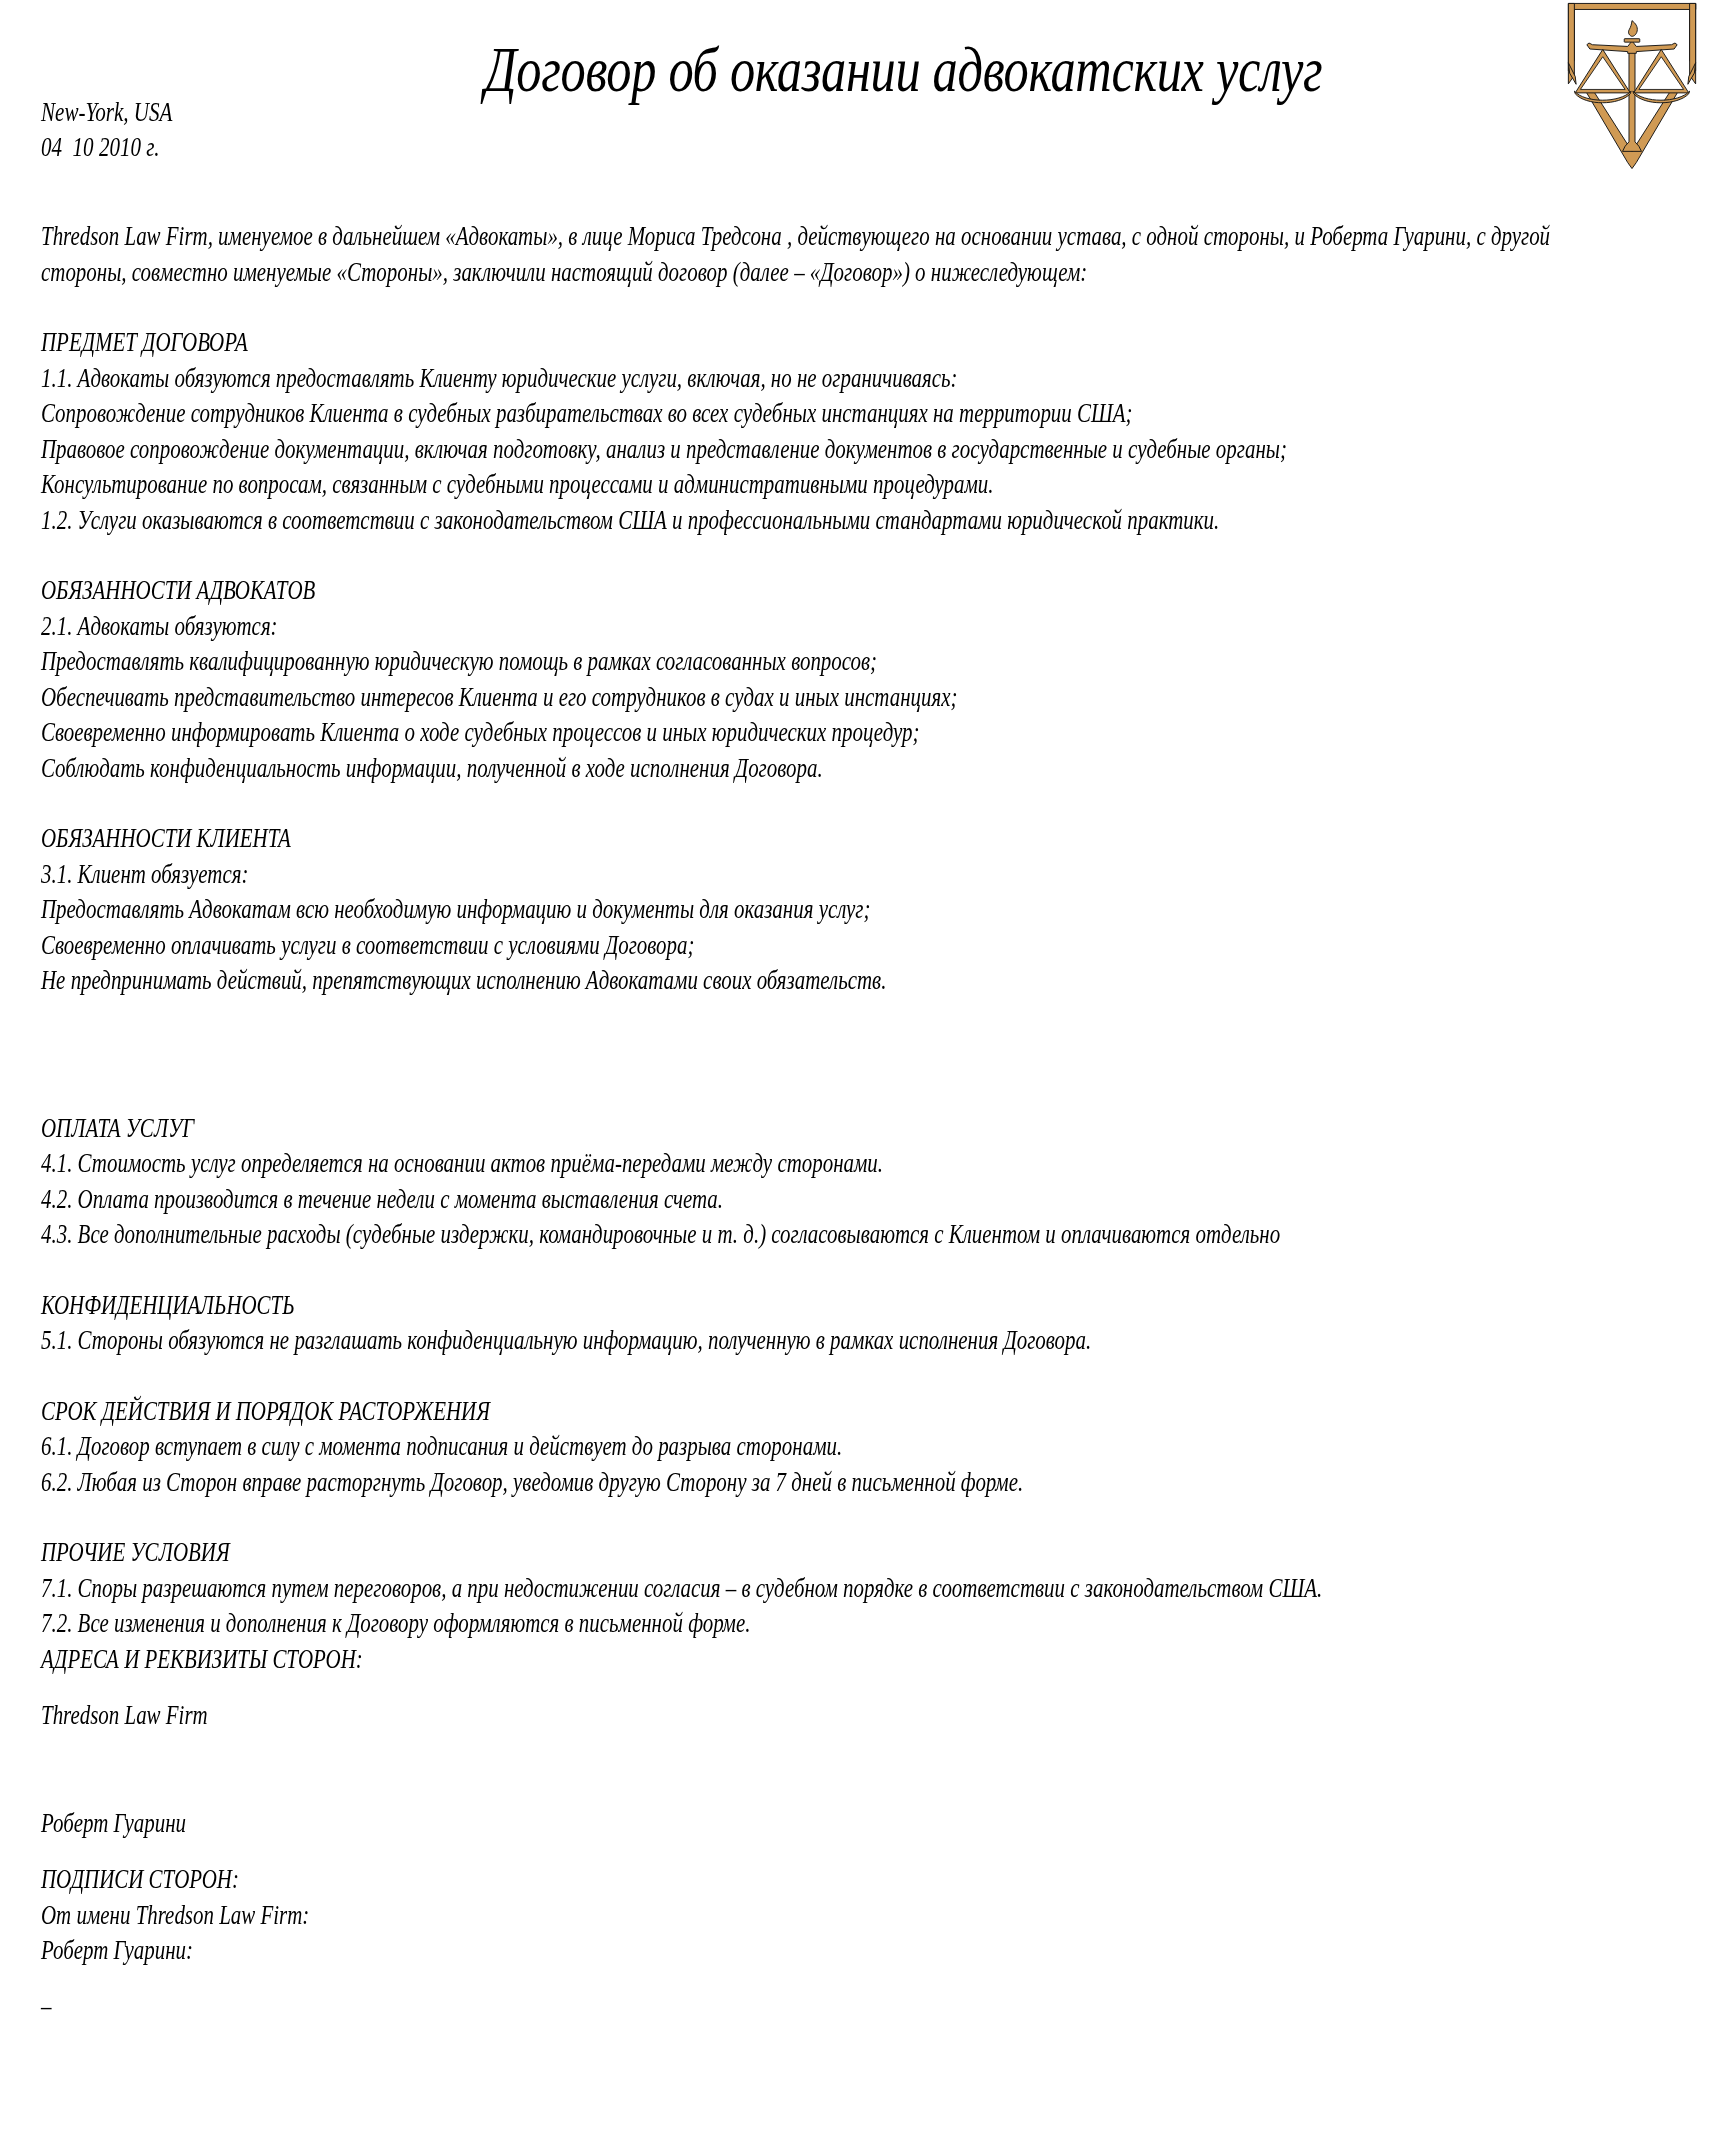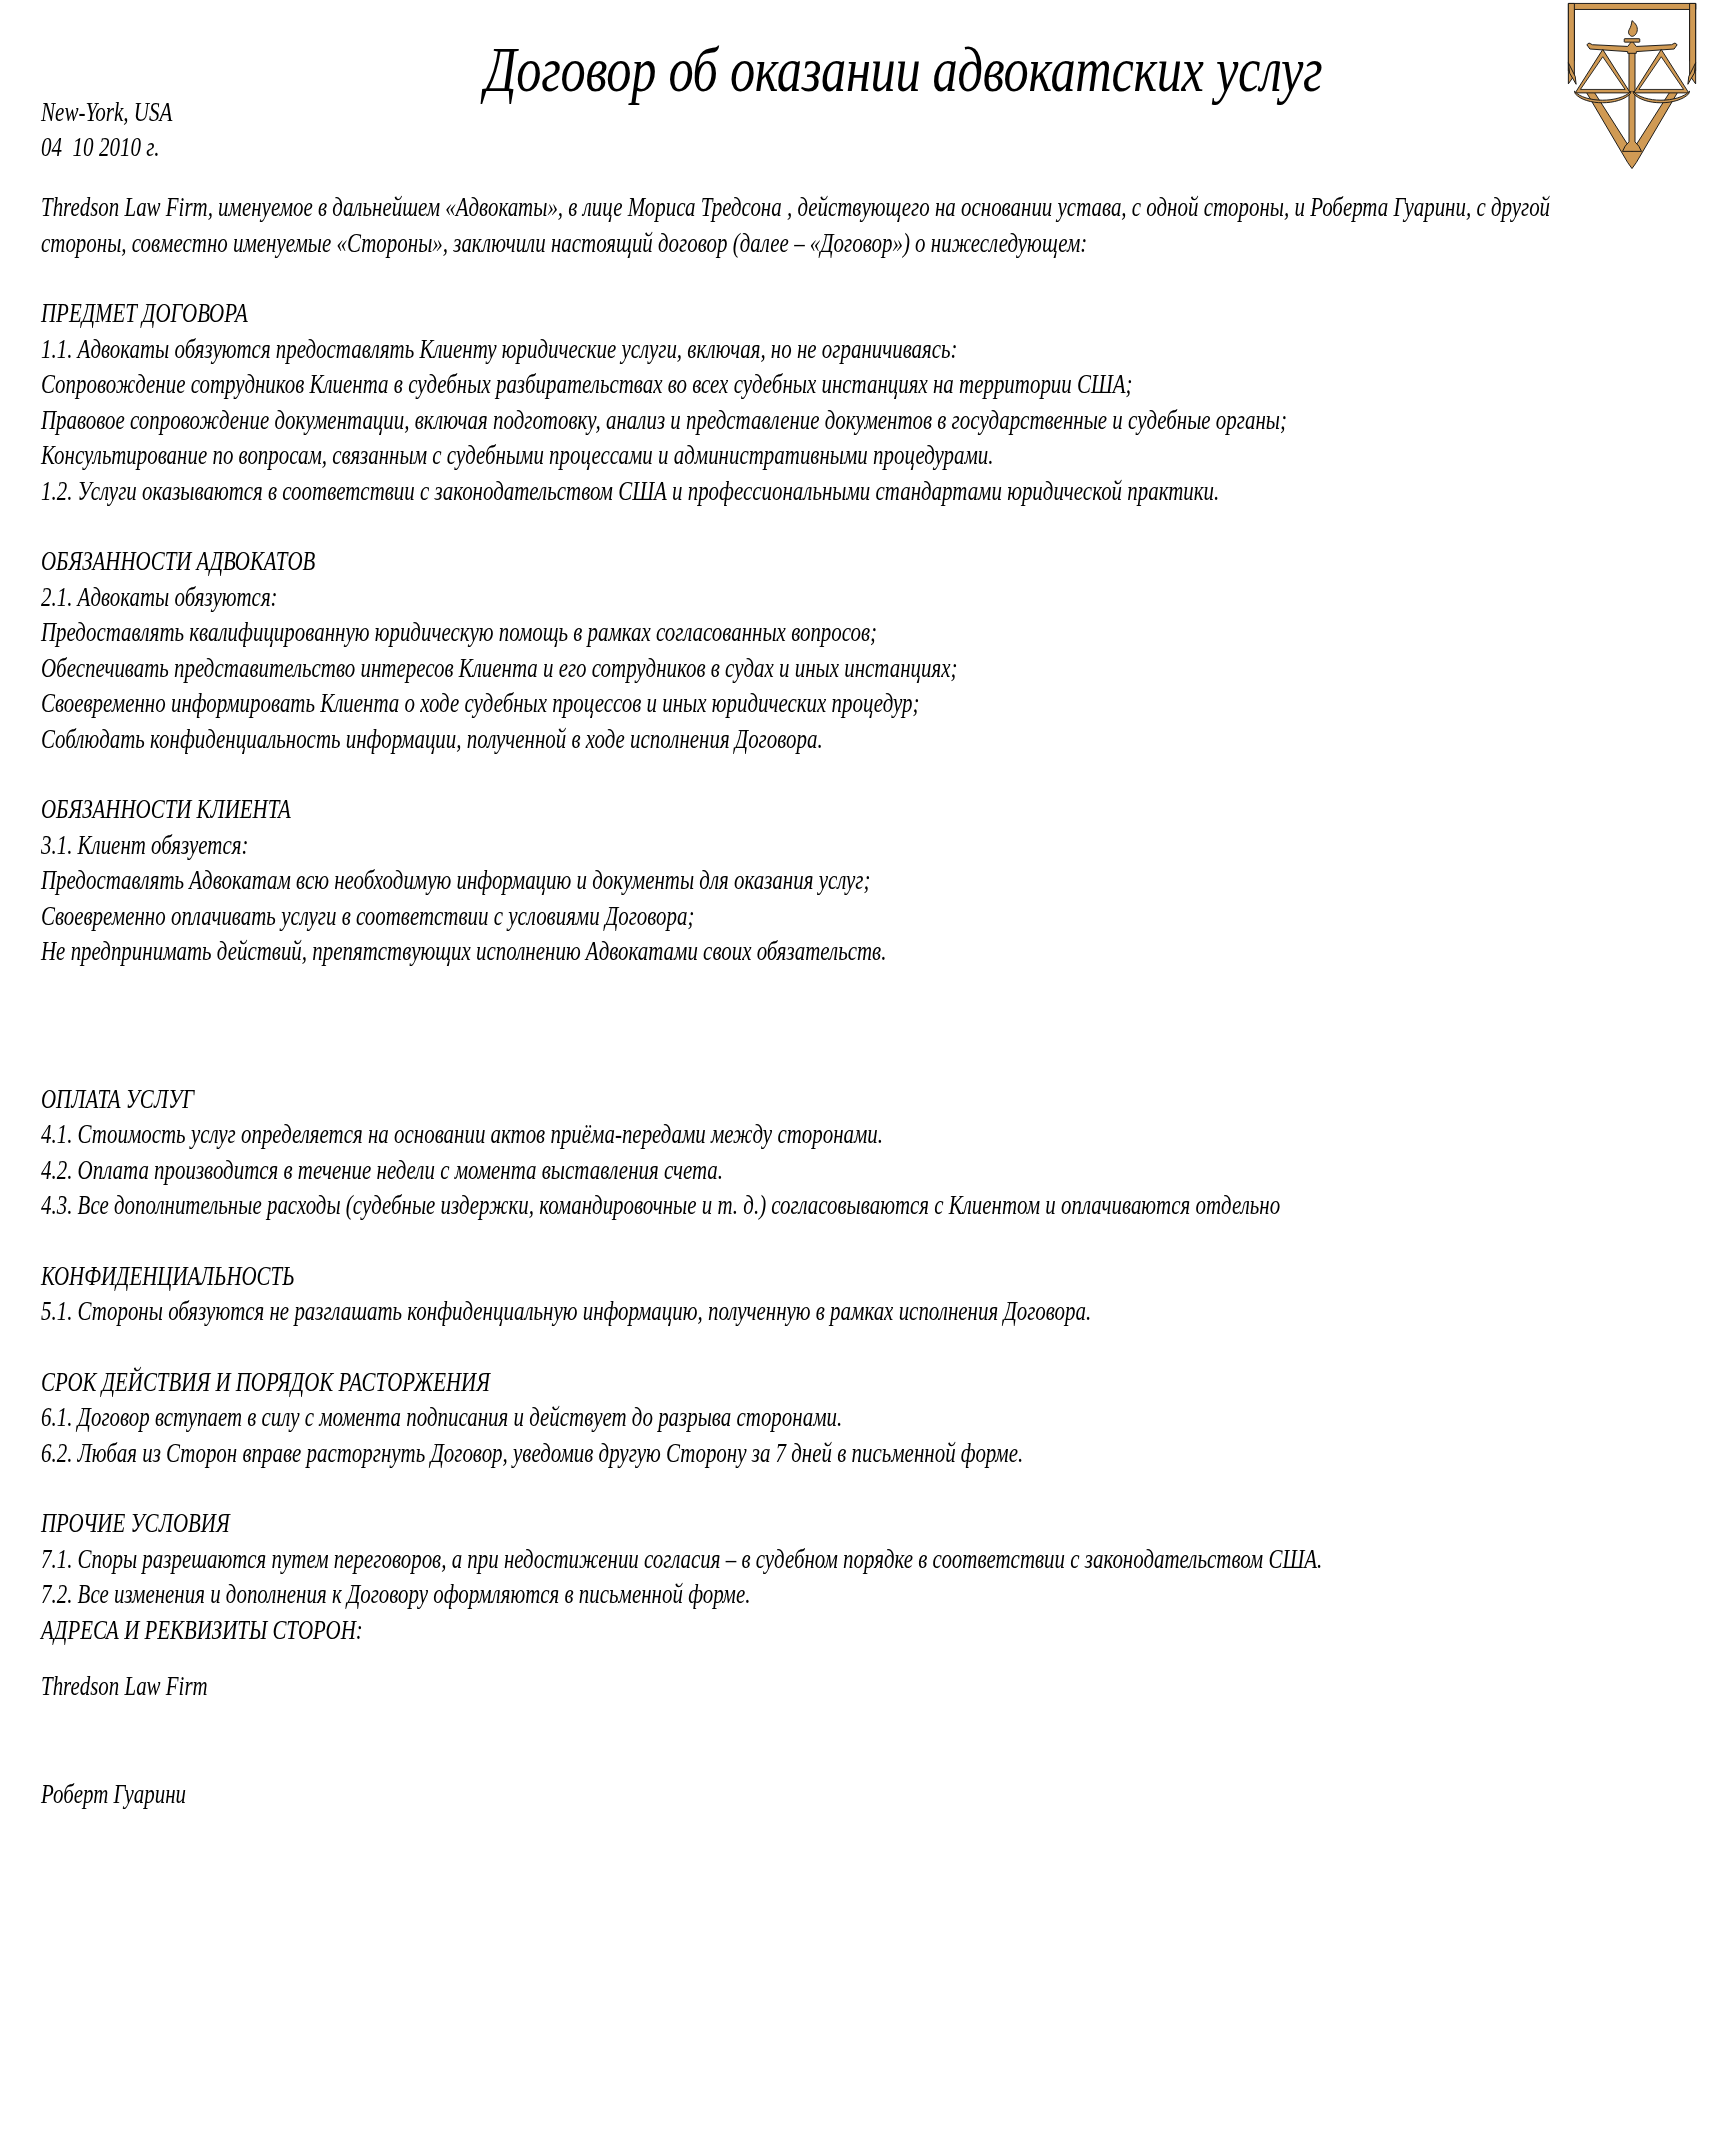--- a/index.html
+++ b/index.html
@@ -59,21 +59,21 @@
     right: 3.4px;
     top: 0px;
     width: 172px;
     height: 172px;
   }
 
   
   .content {
     position: absolute;
     left: 41px;
-    top: 190px;
+    top: 219px;
     width: 1592px;
   }
   .para {
     font-size: 27px;
     font-style: italic;
     line-height: 1.315;
     transform: scaleX(0.775);
     transform-origin: left top;
     width: 2047px;
     margin: 0;
@@ -210,17 +210,24 @@
     <div class="gap-sm"></div>
 
     <p class="para">Thredson Law Firm</p>
 
     <div class="gap-lg"></div>
 
     <p class="para">Роберт Гуарини</p>
 
     <div class="gap-sm"></div>
 
+    <div class="sig-block">
+      <div class="sec-head">ПОДПИСИ СТОРОН:</div>
+      <p class="para">От имени Thredson Law Firm:</p>
+      <p class="para">Роберт Гуарини:</p>
+      <div class="gap-sm"></div>
+      <div class="dash">–</div>
+    </div>
 
   </div>
 
 </div>
 
 
 </body></html>

